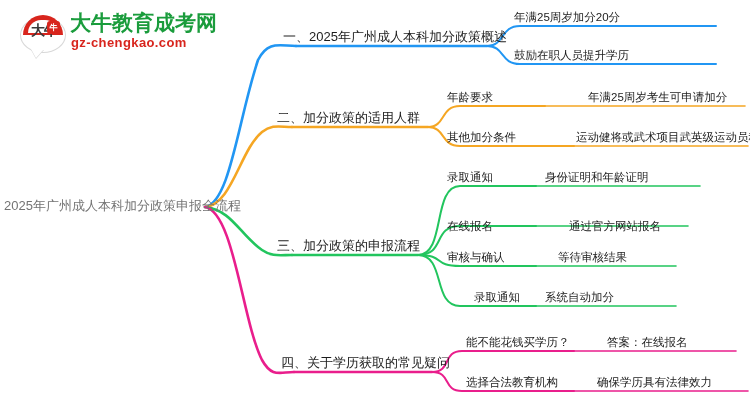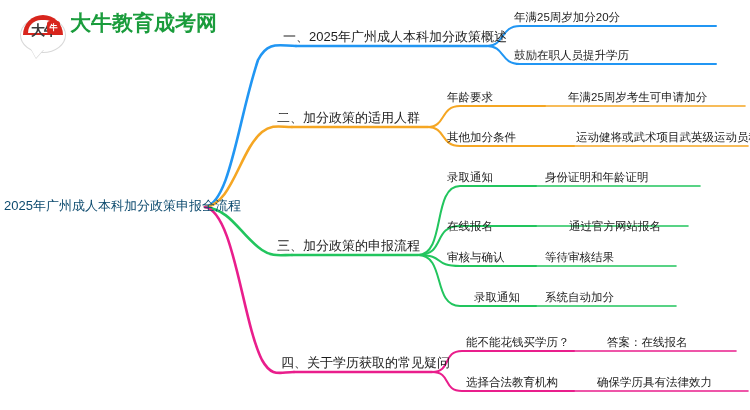--- a/index.html
+++ b/index.html
@@ -132,21 +132,21 @@
     color: #1c1c1c;
     line-height: 1.1;
   }
   .node-label {
     display: block;
     white-space: nowrap;
   }
 
   .root {
     font-size: 13px;
-    color: #0c4a6e;
+    color: #737373;
     left: 4px;
     top: 199px;
   }
 
   .lvl1 {
     font-size: 13px;
   }
   .lvl2 {
     font-size: 11.5px;
   }
@@ -160,20 +160,21 @@
 <div class="logo">
   <div class="logo-mark">
     <div class="logo-bubble"></div>
     <div class="logo-bubble-tail"></div>
     <div class="logo-arc"></div>
     <div class="logo-arc-inner"></div>
     <div class="logo-cn">大牛</div>
     <div class="logo-badge">牛</div>
   </div>
   <div class="logo-title">大牛教育成考网</div>
+  <div class="logo-sub">gz-chengkao.com</div>
 </div>
 
 <svg id="canvas" viewBox="0 0 750 410" xmlns="http://www.w3.org/2000/svg">
   <g fill="none" stroke-linecap="round">
 
     <path d="M205,207 C230,203 238,120 258,60 C268,40 280,46 296,46" stroke="#2196F3" stroke-width="2.6"></path>
     <path d="M296,46 L487,46" stroke="#2196F3" stroke-width="2.6"></path>
     <path d="M487,46 C505,46 500,26 520,26 L716,26" stroke="#2196F3" stroke-width="2"></path>
     <path d="M487,46 C505,46 500,64 520,64 L716,64" stroke="#2196F3" stroke-width="2"></path>
 
@@ -217,21 +218,21 @@
 <div class="node lvl2" style="left:514px; top:49px;">
   <span class="node-label">鼓励在职人员提升学历</span>
 </div>
 
 <div class="node lvl1" style="left:277px; top:111px;">
   <span class="node-label">二、加分政策的适用人群</span>
 </div>
 <div class="node lvl2" style="left:447px; top:91px;">
   <span class="node-label">年龄要求</span>
 </div>
-<div class="node lvl3" style="left:568px; top:91px;">
+<div class="node lvl3" style="left:588px; top:91px;">
   <span class="node-label">年满25周岁考生可申请加分</span>
 </div>
 <div class="node lvl2" style="left:447px; top:131px;">
   <span class="node-label">其他加分条件</span>
 </div>
 <div class="node lvl3" style="left:576px; top:131px;">
   <span class="node-label">运动健将或武术项目武英级运动员称号</span>
 </div>
 
 <div class="node lvl1" style="left:277px; top:239px;">
@@ -245,21 +246,21 @@
 </div>
 <div class="node lvl2" style="left:447px; top:211px;margin-top:9px;">
   <span class="node-label">在线报名</span>
 </div>
 <div class="node lvl3" style="left:545px; top:220px;margin-left:24px;">
   <span class="node-label">通过官方网站报名</span>
 </div>
 <div class="node lvl2" style="left:447px; top:251px;">
   <span class="node-label">审核与确认</span>
 </div>
-<div class="node lvl3" style="left:545px; top:251px;text-align:center;">
+<div class="node lvl3" style="left:558px; top:251px;text-align:center;">
   <span class="node-label">等待审核结果</span>
 </div>
 <div class="node lvl2" style="left:447px; top:291px;padding-left:27px;">
   <span class="node-label">录取通知</span>
 </div>
 <div class="node lvl3" style="left:545px; top:291px;">
   <span class="node-label">系统自动加分</span>
 </div>
 
 <div class="node lvl1" style="left:281px; top:356px;">

